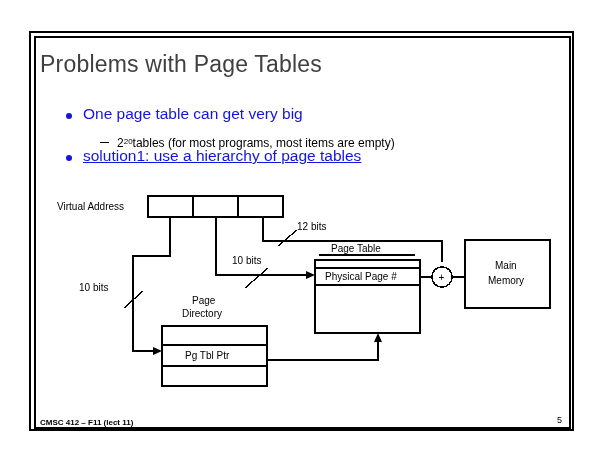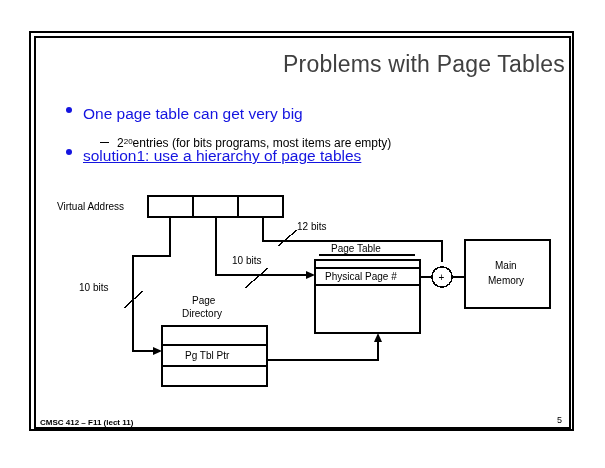--- a/index.html
+++ b/index.html
@@ -38,32 +38,32 @@
     height: 393px;
     border: 2px solid #000000;
     box-sizing: border-box;
   }
   
   #slide-title {
     position: absolute;
     left: 40px;
     top: 51px;
     width: 525px;
-    text-align: right;
+    text-align: left;
     font-size: 23px;
     color: #404040;
     font-family: "Liberation Sans", sans-serif;
     letter-spacing: 0.2px;
     white-space: nowrap;
   }
   
   .bullet-row {
     position: absolute;
     display: flex;
-    align-items: center;
+    align-items: flex-end;
     color: #1414e0;
     font-size: 15.5px;
     white-space: nowrap;
   }
   .bullet-dot {
     display: inline-block;
     width: 6px;
     height: 6px;
     border-radius: 50%;
     background: #1414e0;
@@ -145,21 +145,21 @@
 
   <div class="bullet-row" id="bullet-1">
     <span class="bullet-dot"></span>
     <span>One page table can get very big</span>
   </div>
 
   <div id="subbullet-1">
     <span class="dash-mark"></span>
     <span>2</span>
       <span class="sup">20</span>
-      <span> entries (for bits programs, most items are empty)</span>
+      <span> tables (for most programs, most items are empty)</span>
   </div>
 
   <div class="bullet-row" id="bullet-2">
     <span class="bullet-dot"></span>
     <span>solution1: use a hierarchy of page tables</span>
   </div>
 
   <svg id="diagram" width="605" height="468" viewBox="0 0 605 468">
 
     <g fill="none" stroke="#000000" stroke-width="1.3" shape-rendering="crispEdges">

